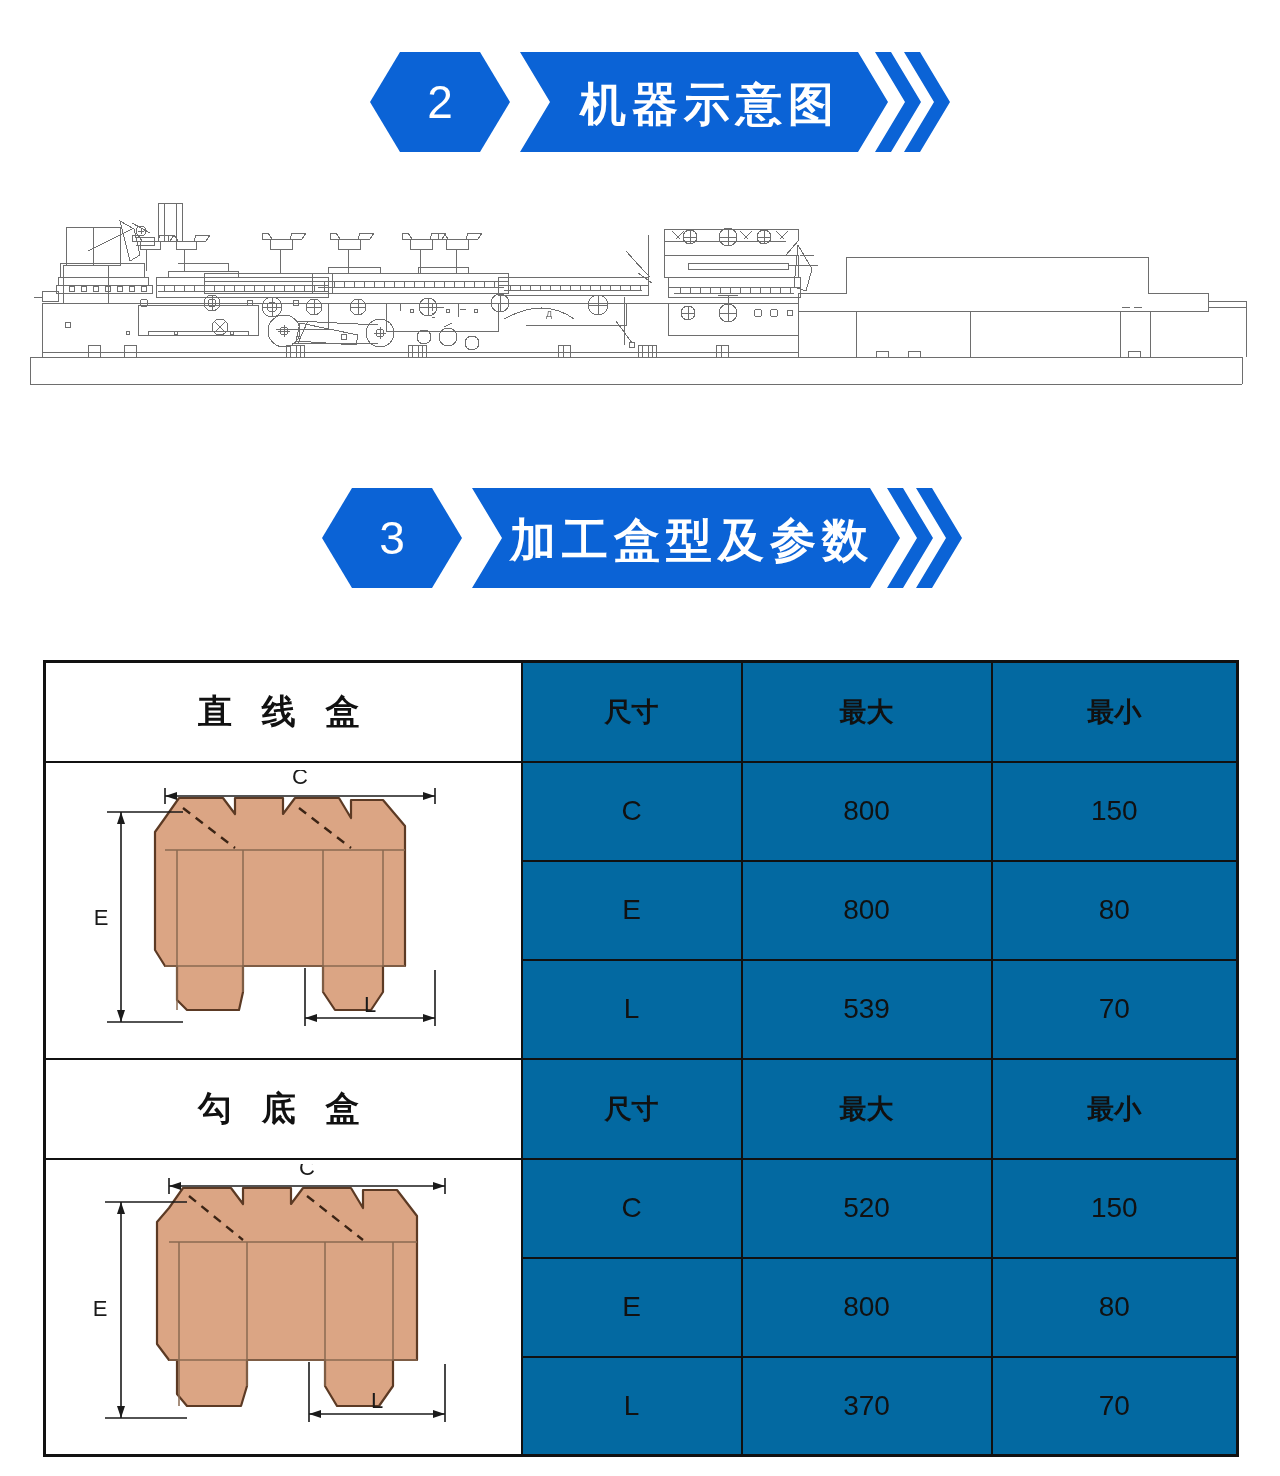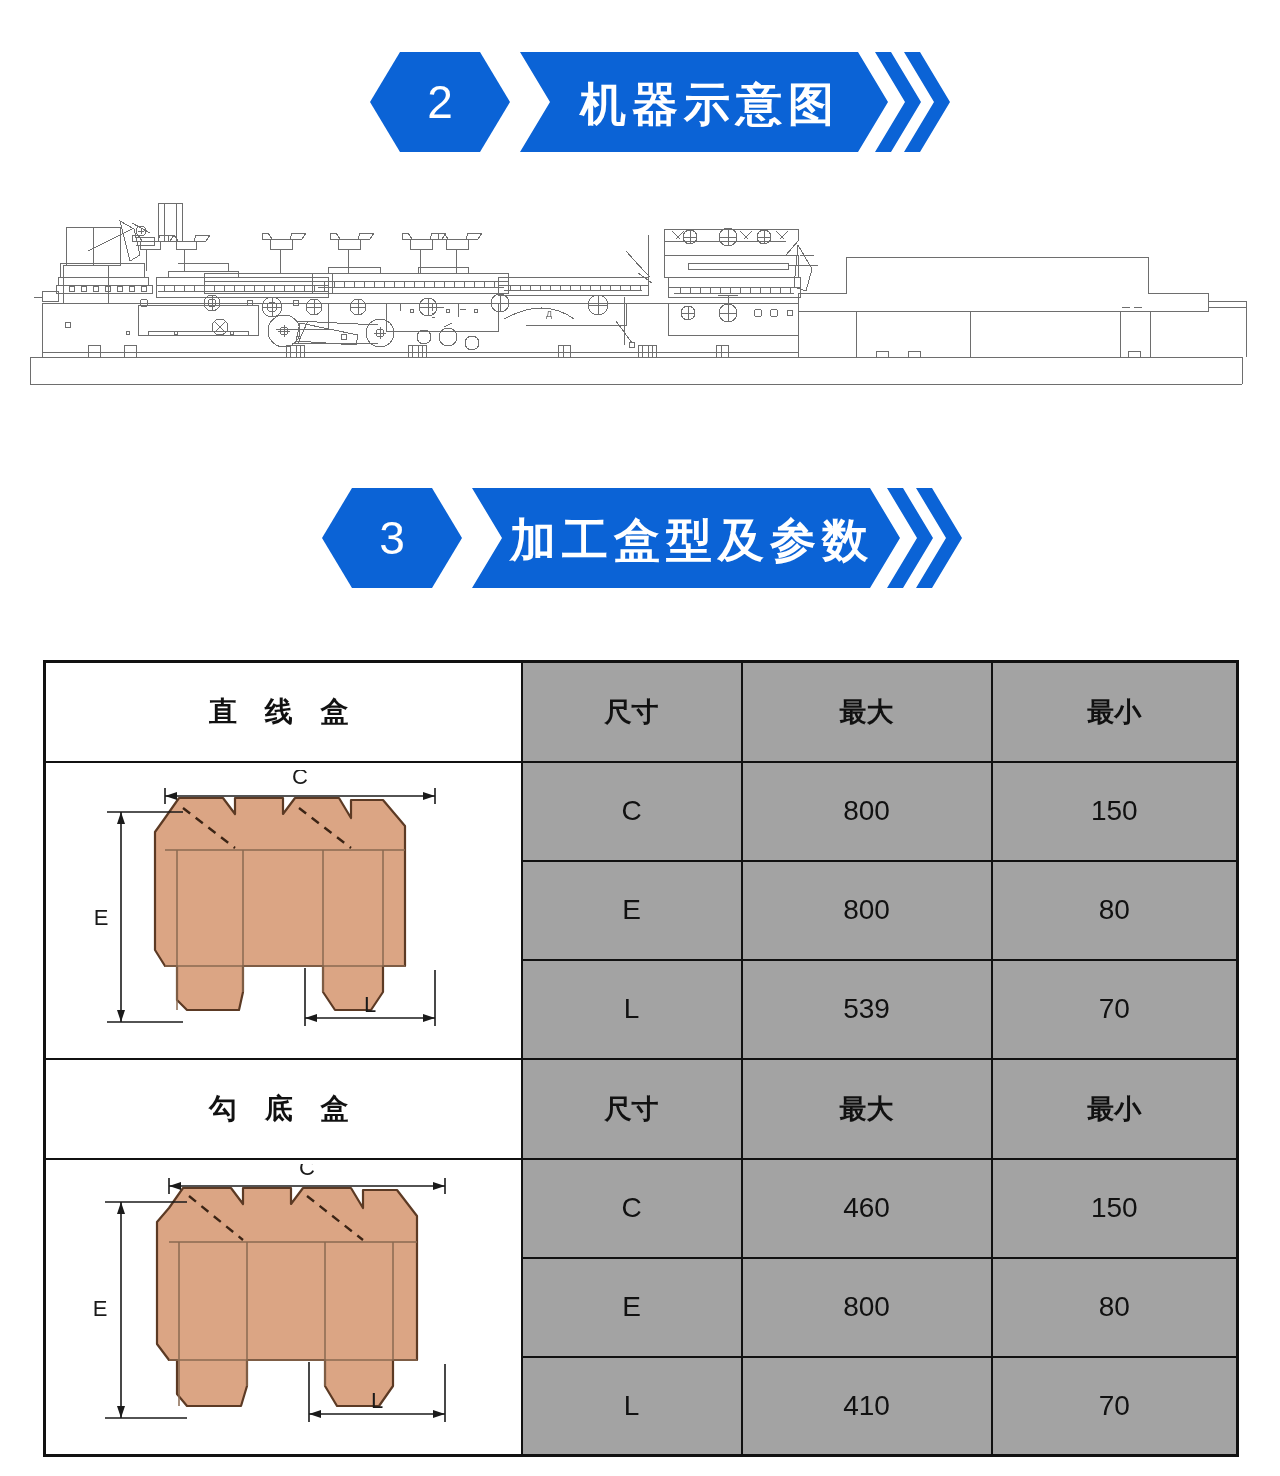--- a/index.html
+++ b/index.html
@@ -42,25 +42,25 @@
     border:2px solid #111;
     text-align:center;
     vertical-align:middle;
     padding:0;
   }
   .col-name{width:477px;}
   .col-dim{width:220px;}
   .col-max{width:250px;}
   .col-min{width:246px;}
 
-  td.gold{background:#a3a3a3;}
+  td.gold{background:#0369a1;}
   td.white{background:#ffffff;}
 
   .hdr-boxname{
-    font-size:28px;font-weight:bold;color:#111;letter-spacing:9px;
+    font-size:34px;font-weight:bold;color:#111;letter-spacing:9px;
     font-family:"DejaVu Sans","Liberation Sans",sans-serif;
   }
   .hdr-cn{
     font-size:27px;font-weight:bold;color:#111;
     font-family:"DejaVu Sans","Liberation Sans",sans-serif;
   }
   .cell-val{
     font-size:28px;color:#111;
     font-family:"Liberation Sans","DejaVu Sans",sans-serif;
   }
@@ -470,28 +470,28 @@
             <path d="M226,198 V258"></path>
             <path d="M362,200 V258"></path>
             <path d="M226,250 H362"></path>
           </g>
           <polygon points="226,250 238,246 238,254" fill="#1a1a1a"></polygon>
           <polygon points="362,250 350,246 350,254" fill="#1a1a1a"></polygon>
           <text x="294" y="244" text-anchor="middle" font-size="22" fill="#1a1a1a" font-family="Liberation Sans, sans-serif">L</text>
         </svg>
       </td>
       <td class="gold cell-val">C</td>
-      <td class="gold cell-val">460</td>
+      <td class="gold cell-val">520</td>
       <td class="gold cell-val">150</td>
     </tr>
     <tr class="row-data">
       <td class="gold cell-val">E</td>
       <td class="gold cell-val">800</td>
       <td class="gold cell-val">80</td>
     </tr>
     <tr class="row-data">
       <td class="gold cell-val">L</td>
-      <td class="gold cell-val">410</td>
+      <td class="gold cell-val">370</td>
       <td class="gold cell-val">70</td>
     </tr>
 
   </tbody>
 </table>
 
 </body></html>

